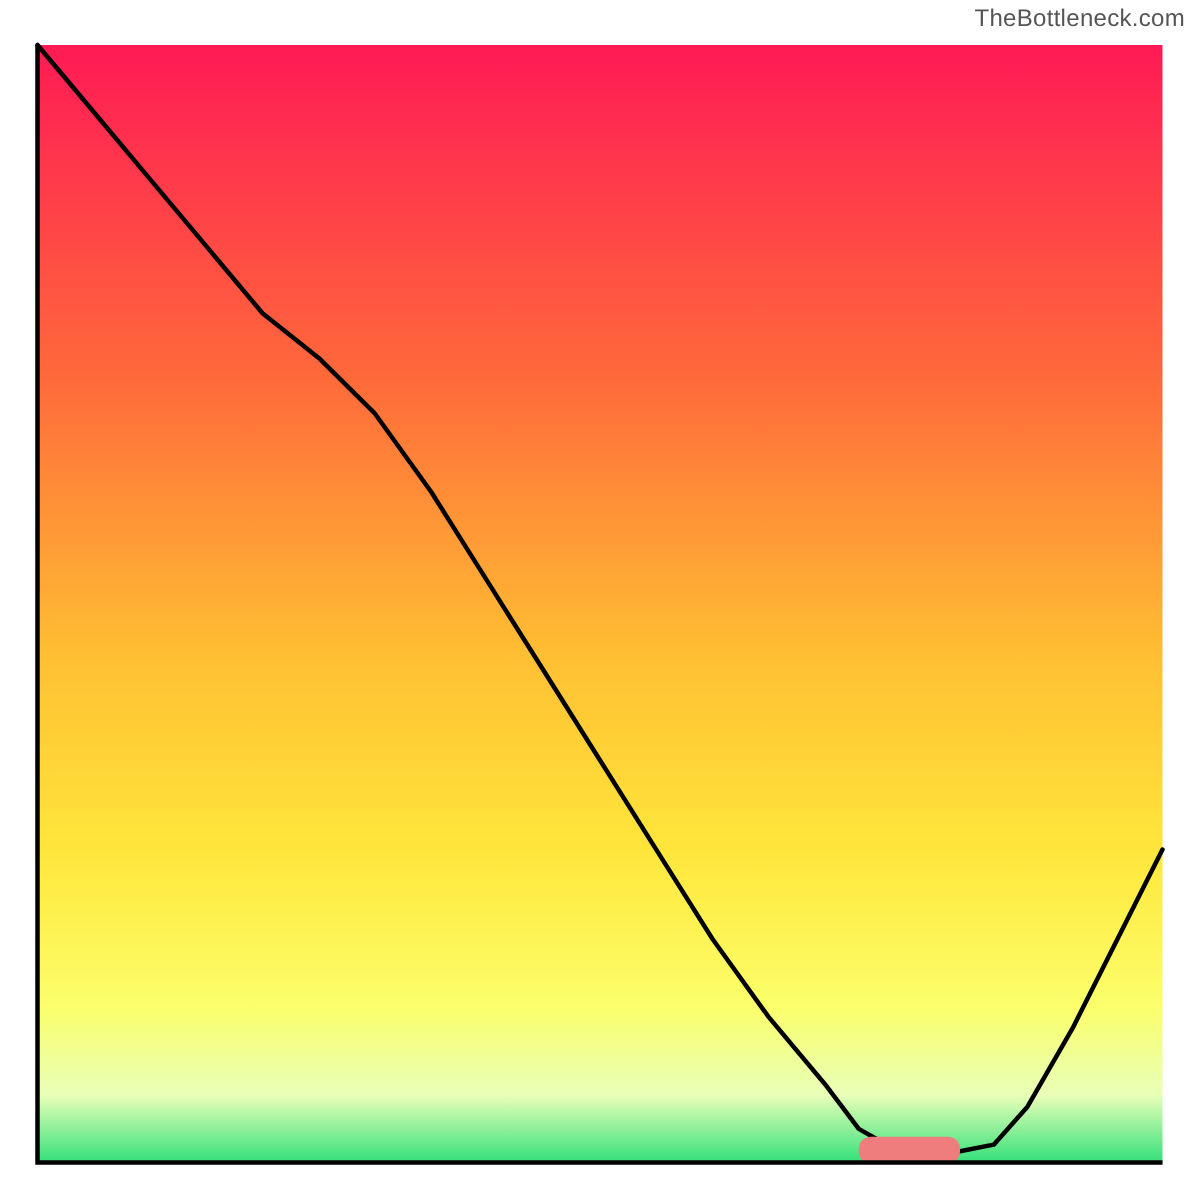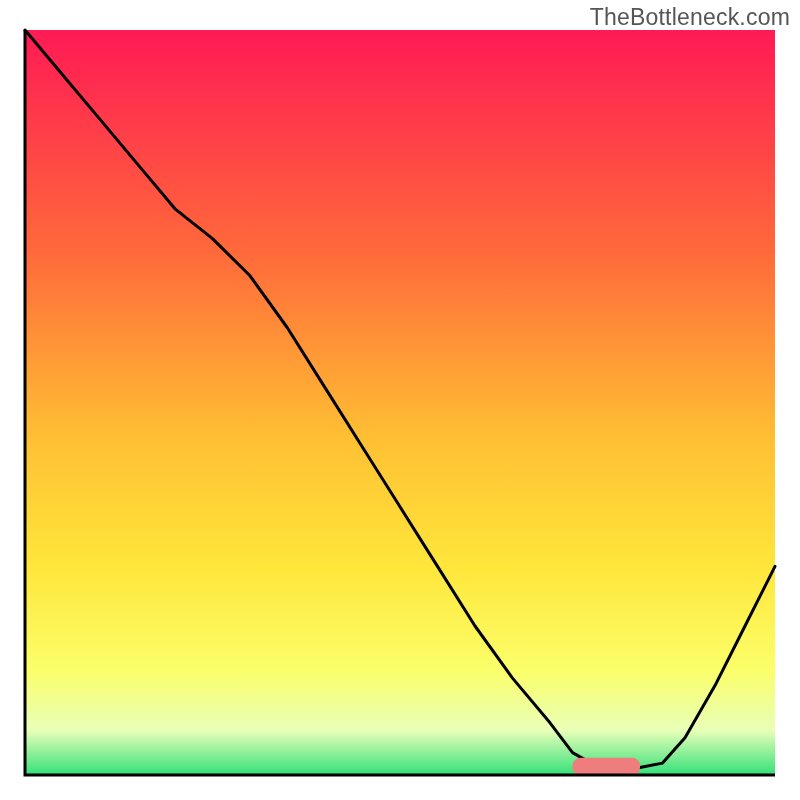--- a/index.html
+++ b/index.html
@@ -13,21 +13,21 @@
   .chart-container {
     position: relative;
     width: 800px;
     height: 800px;
   }
   .watermark {
     position: absolute;
     top: 4px;
     right: 10px;
     color: #555555;
-    font-size: 23px;
+    font-size: 16px;
     font-weight: 400;
     letter-spacing: 0.2px;
     z-index: 5;
   }
   svg.chart-svg {
     display: block;
   }
 </style>
 </head>
 <body>

